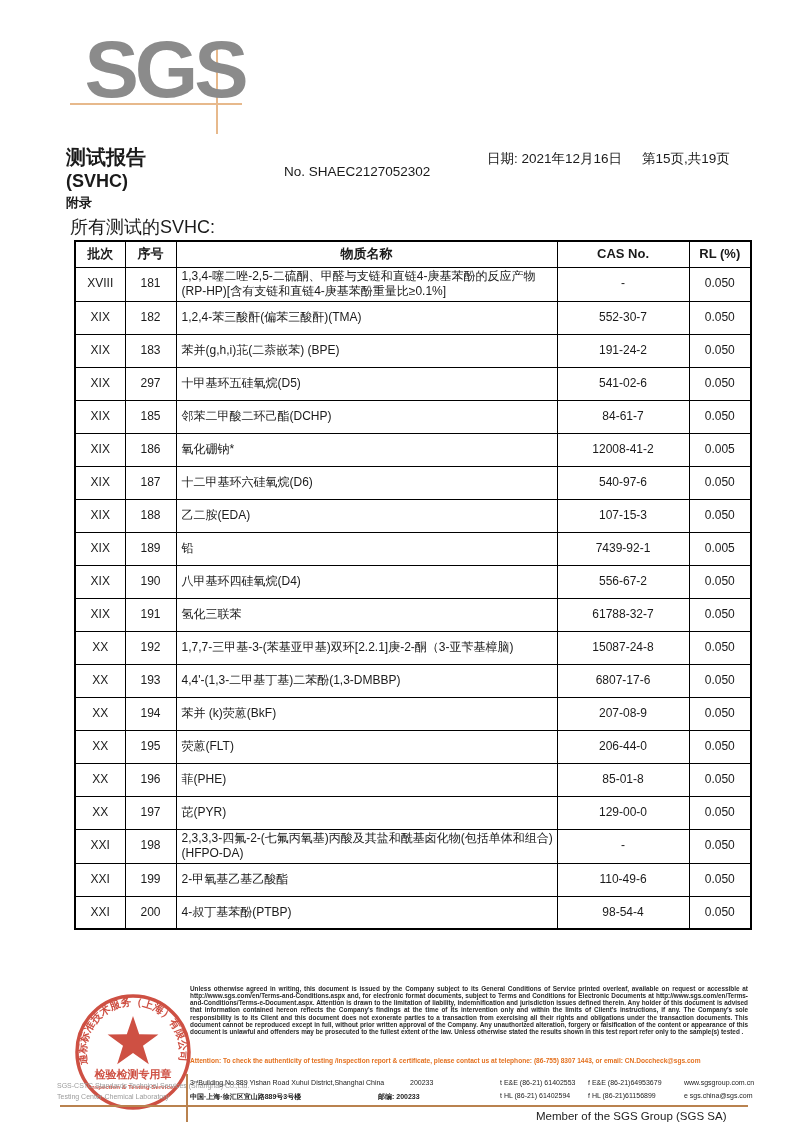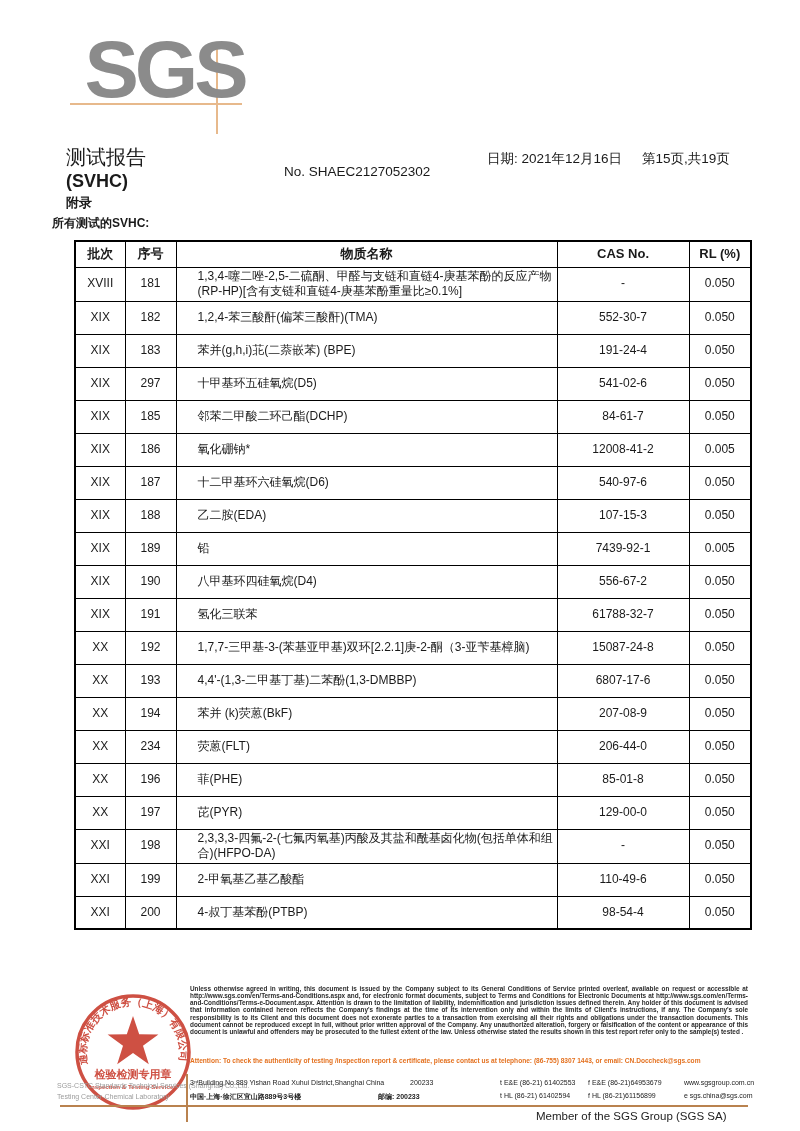--- a/index.html
+++ b/index.html
@@ -14,42 +14,42 @@
   .logo-text {
     position:absolute; left:86px; top:36px;
     font-size:80px; line-height:0.85; font-weight:bold;
     letter-spacing:-4px; color:#8b8b8b;
     transform:scaleX(1.02);
   }
   .logo-hline { position:absolute; left:70px; top:103px; width:172px; height:2px; background:#e7b98c; }
   .logo-vline { position:absolute; left:216px; top:42px; width:2px; height:92px; background:#e7b98c; }
 
   
-  .doc-title   { position:absolute; left:66px; top:144px; font-size:20px; font-weight:normal; }
+  .doc-title   { position:absolute; left:66px; top:144px; font-size:20px; font-weight:bold; }
   .doc-title2  { position:absolute; left:66px; top:171px; font-size:18px; font-weight:bold; }
   .report-no   { position:absolute; left:284px; top:164px; font-size:13.5px; }
   .doc-date    { position:absolute; left:487px; top:150px; font-size:13.5px;text-align:center; }
   .page-info   { position:absolute; left:642px; top:150px; font-size:13.5px;text-align:right; }
   .appendix    { position:absolute; left:66px; top:194px; font-size:13px; font-weight:bold; }
-  .subtitle    { position:absolute; left:52px; top:215px; font-size:12px; font-weight:bold; }
+  .subtitle    { position:absolute; left:70px; top:215px; font-size:18px; font-weight:normal; }
 
   
   .table-wrap { position:absolute; left:74px; top:240px; width:748px; }
   table.svhc {
     width:676px; border-collapse:collapse; table-layout:fixed;
     border:2px solid #000; font-size:12px;
   }
   table.svhc th, table.svhc td {
     border:1px solid #000; vertical-align:middle;
     text-align:center; padding:1px 3px; line-height:1.3;
   }
   table.svhc thead tr { height:26px; }
   table.svhc tbody tr { height:33px; }
   table.svhc th { font-size:13px; font-weight:bold; }
-  table.svhc td.name-cell { text-align:left; padding-left:21px;margin-top:20px; }
+  table.svhc td.name-cell { text-align:left; padding-left:5px;margin-top:20px; }
 
   
   .legal {
     position:absolute; left:190px; top:985px; width:558px;
     font-size:6.4px; line-height:7.15px; font-weight:bold; color:#2b2b2b;
     text-align:justify;
   }
   .attention {
     position:absolute; left:190px; top:1057px; width:540px;
     font-size:6.6px; line-height:7.3px; font-weight:bold; color:#e4711f;
@@ -110,21 +110,21 @@
             <td>XIX</td>
             <td>182</td>
             <td class="name-cell">1,2,4-苯三酸酐(偏苯三酸酐)(TMA)</td>
             <td>552-30-7</td>
             <td>0.050</td>
           </tr>
           <tr>
             <td>XIX</td>
             <td>183</td>
             <td class="name-cell">苯并(g,h,i)苝(二萘嵌苯) (BPE)</td>
-            <td>191-24-4</td>
+            <td>191-24-2</td>
             <td>0.050</td>
           </tr>
           <tr>
             <td>XIX</td>
             <td>297</td>
             <td class="name-cell">十甲基环五硅氧烷(D5)</td>
             <td>541-02-6</td>
             <td>0.050</td>
           </tr>
           <tr>
@@ -192,21 +192,21 @@
           </tr>
           <tr>
             <td>XX</td>
             <td>194</td>
             <td class="name-cell">苯并 (k)荧蒽(BkF)</td>
             <td>207-08-9</td>
             <td>0.050</td>
           </tr>
           <tr>
             <td>XX</td>
-            <td>234</td>
+            <td>195</td>
             <td class="name-cell">荧蒽(FLT)</td>
             <td>206-44-0</td>
             <td>0.050</td>
           </tr>
           <tr>
             <td>XX</td>
             <td>196</td>
             <td class="name-cell">菲(PHE)</td>
             <td>85-01-8</td>
             <td>0.050</td>

